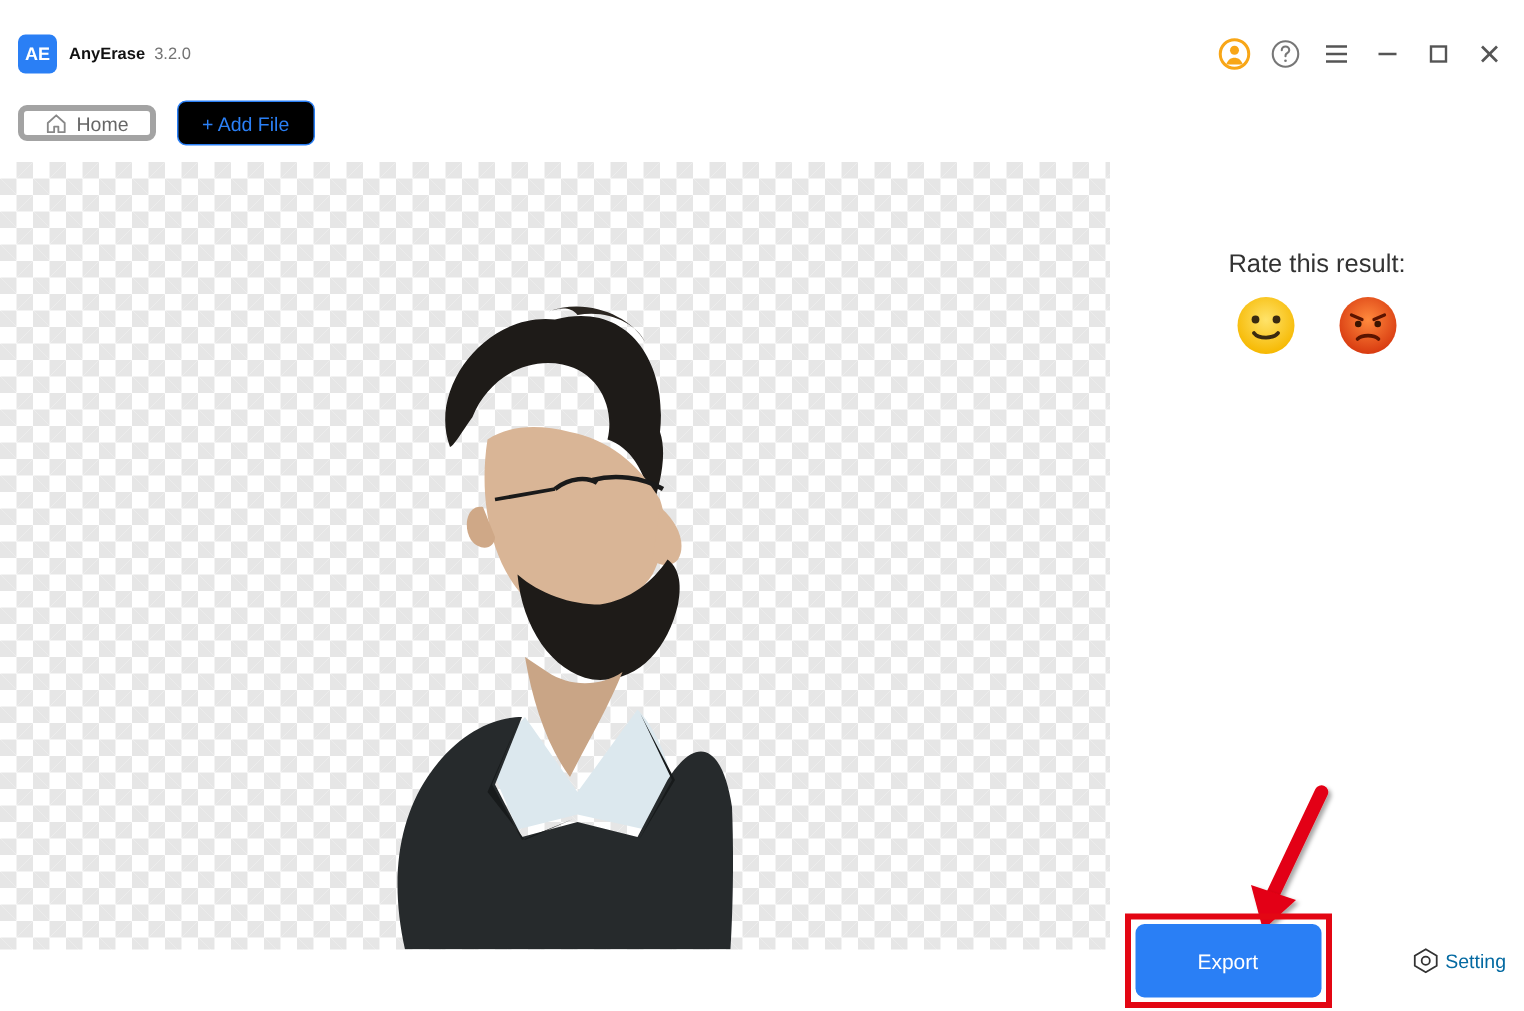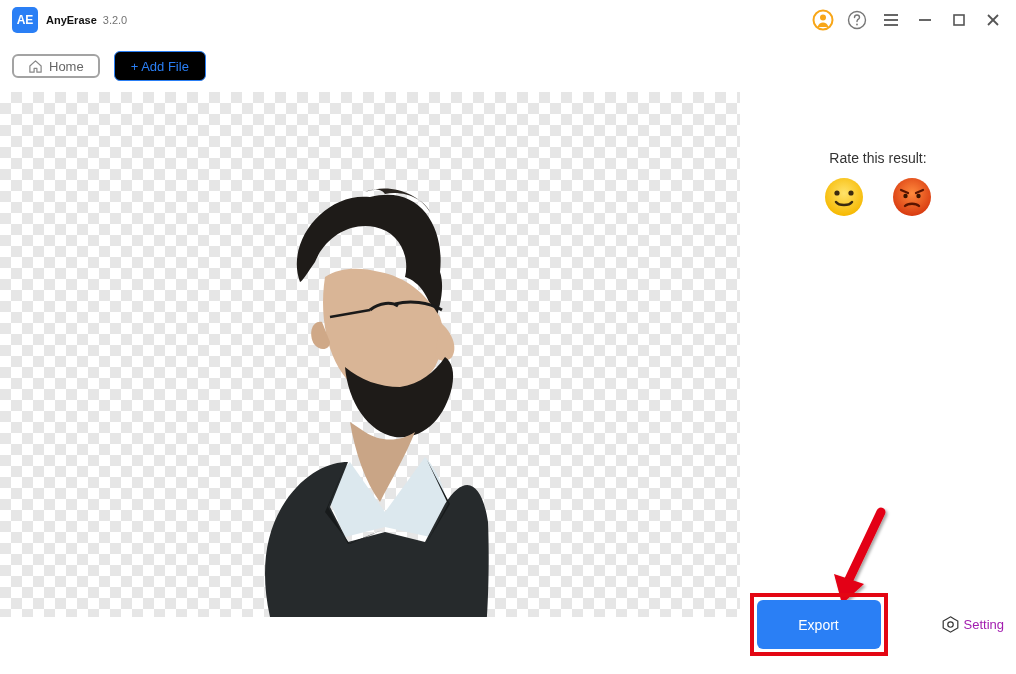--- a/index.html
+++ b/index.html
@@ -11,20 +11,21 @@
   position: relative;
   overflow: hidden;
 }
 
 
 .titlebar {
   height: 40px;
   display: flex;
   align-items: center;
   padding: 0 12px;
+  margin-top: 16px;
 }
 .app-logo {
   width: 26px;
   height: 26px;
   background: #2a7ff5;
   border-radius: 5px;
   display: flex;
   align-items: center;
   justify-content: center;
   color: #fff;
@@ -65,21 +66,21 @@
   align-items: center;
   padding: 0 12px;
   gap: 14px;
 }
 .btn-home {
   display: flex;
   align-items: center;
   gap: 6px;
   height: 24px;
   padding: 0 14px;
-  border: 2px solid #a3a3a3;
+  border: 4px solid #a3a3a3;
   border-radius: 6px;
   background: #fff;
   color: #666;
   font-size: 13px;
   cursor: pointer;
 }
 .btn-add {
   display: flex;
   align-items: center;
   height: 30px;
@@ -124,21 +125,21 @@
 
 .sidebar {
   flex: 1;
   padding: 40px 18px 0 18px;
   display: flex;
   flex-direction: column;
   align-items: center;
   position: relative;
 }
 .rate-title {
-  font-size: 14px;
+  font-size: 17px;
   color: #333;
   margin-top: 18px;
   margin-bottom: 11px;
 }
 .emoji-row {
   display: flex;
   gap: 28px;
   margin-bottom: 40px;
 }
 .emoji {
@@ -183,21 +184,21 @@
   color: #fff;
   font-size: 14px;
   cursor: pointer;
 }
 .setting-group {
   display: flex;
   align-items: center;
   gap: 5px;
   cursor: pointer;
   font-size: 13px;
-  color: #a21caf;
+  color: #0369a1;
   padding-left: 36px;
 }
 
 
 .arrow-annot {
   position: absolute;
   right: 120px;
   bottom: 52px;
   width: 90px;
   height: 120px;

